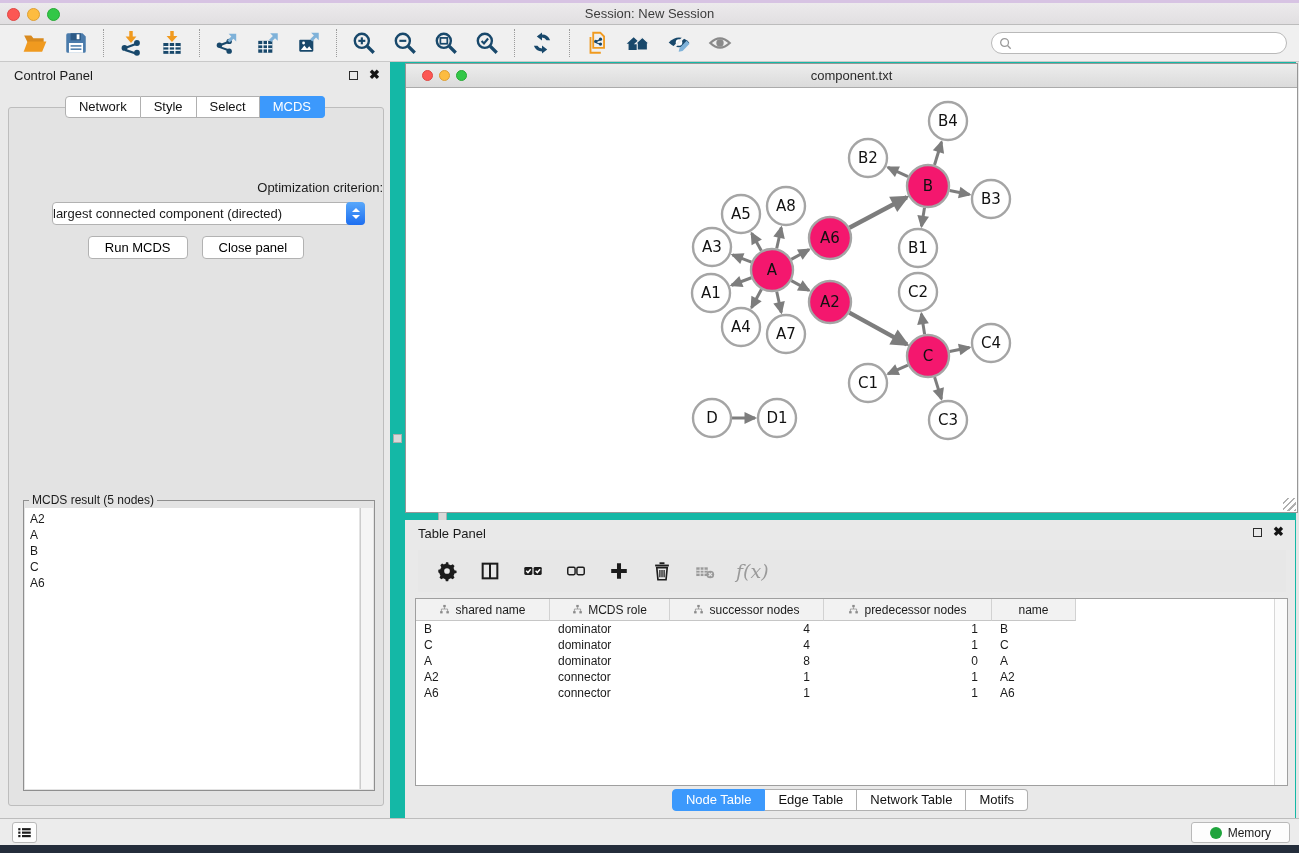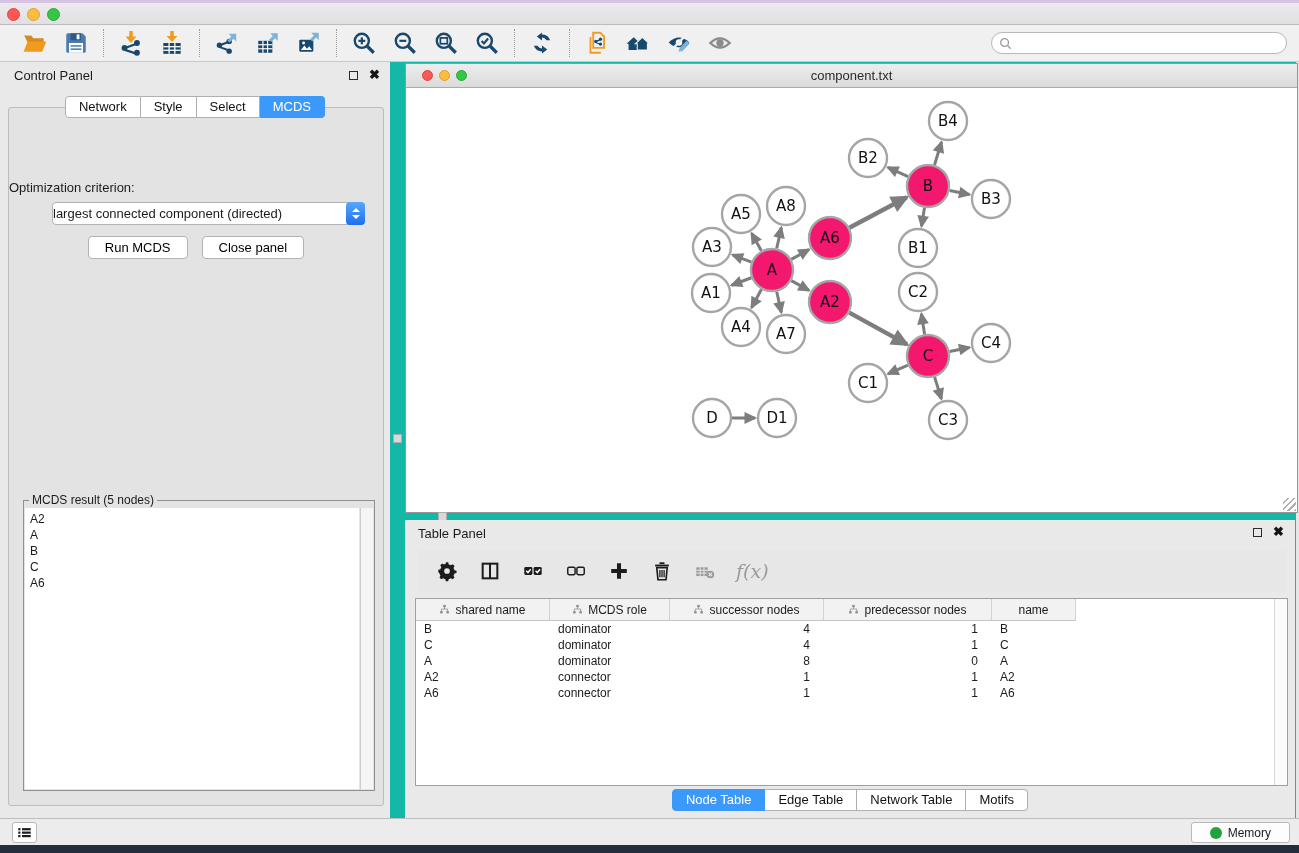--- a/index.html
+++ b/index.html
@@ -38,21 +38,21 @@
   .float-box { width:9px; height:9px; border:1.5px solid #2b2b2b; display:inline-block; }
   .close-x { font-size:13px; font-weight:bold; color:#141414; line-height:10px; }
   .cp-content { position:absolute; left:8px; right:6px; top:45px; bottom:12px; background:#e3e3e3;
     border:1px solid #bdbdbd; border-radius:3px; }
   .cp-tabs { position:absolute; left:0; top:34px; width:100%; display:flex; justify-content:center; z-index:2; }
   .seg-tab { height:22px; line-height:20px; font-size:13px; padding:0 13px; background:#fff;
     border:1px solid #b0b0b0; border-left:none; color:#111; cursor:default; }
   .seg-tab:first-child { border-left:1px solid #b0b0b0; border-radius:4px 0 0 4px; }
   .seg-tab:last-child { border-radius:0 4px 4px 0; }
   .seg-tab.active { background:#3c99fc; border-color:#3c99fc; color:#fff; }
-  .opt-label { position:absolute; top:72px; width:100%; text-align:left; font-size:13px; }
+  .opt-label { position:absolute; top:72px; width:100%; text-align:right; font-size:13px; }
   .criterion { position:absolute; left:43px; top:94px; width:313px; height:23px; background:#fff;
     border:1px solid #b2b2b2; border-radius:4px; display:flex; align-items:center; }
   .criterion-text { flex:1; font-size:13px; white-space:nowrap; overflow:hidden; }
   .stepper { width:19px; align-self:stretch; margin:-1px; border-radius:4px;
     background:linear-gradient(#58a8fb,#1d6ef0); display:flex; flex-direction:column;
     align-items:center; justify-content:center; gap:3px; }
   .chev-up { width:0; height:0; border-left:4px solid transparent; border-right:4px solid transparent; border-bottom:4.5px solid #fff; }
   .chev-down { width:0; height:0; border-left:4px solid transparent; border-right:4px solid transparent; border-top:4.5px solid #fff; }
   .cp-buttons { position:absolute; top:128px; width:100%; display:flex; justify-content:center; gap:14px; }
   .btn { height:23px; background:#fff; border:1px solid #b2b2b2; border-radius:4px; font-size:13px;
@@ -111,20 +111,21 @@
 </style>
 </head>
 <body>
 
 <div class="top-strip"></div>
 
 <div class="titlebar">
   <span class="traffic tl-red"></span>
   <span class="traffic tl-yellow"></span>
   <span class="traffic tl-green"></span>
+  <div class="title-text">Session: New Session</div>
 </div>
 
 <div class="toolbar">
   <div id="tb-groups" style="display:flex;align-items:center;">
       <div class="tb-group">
         <div class="tb-btn">
           <span style="display:flex">
             <svg viewBox="0 0 24 24">
               <path fill="#d98a1e" d="M2 5h6.5l2 2.5H20v3.5H5z"></path>
               <path fill="#F09A1F" d="M1.5 20l3.6-9.5H22.5L18.6 20z"></path>

